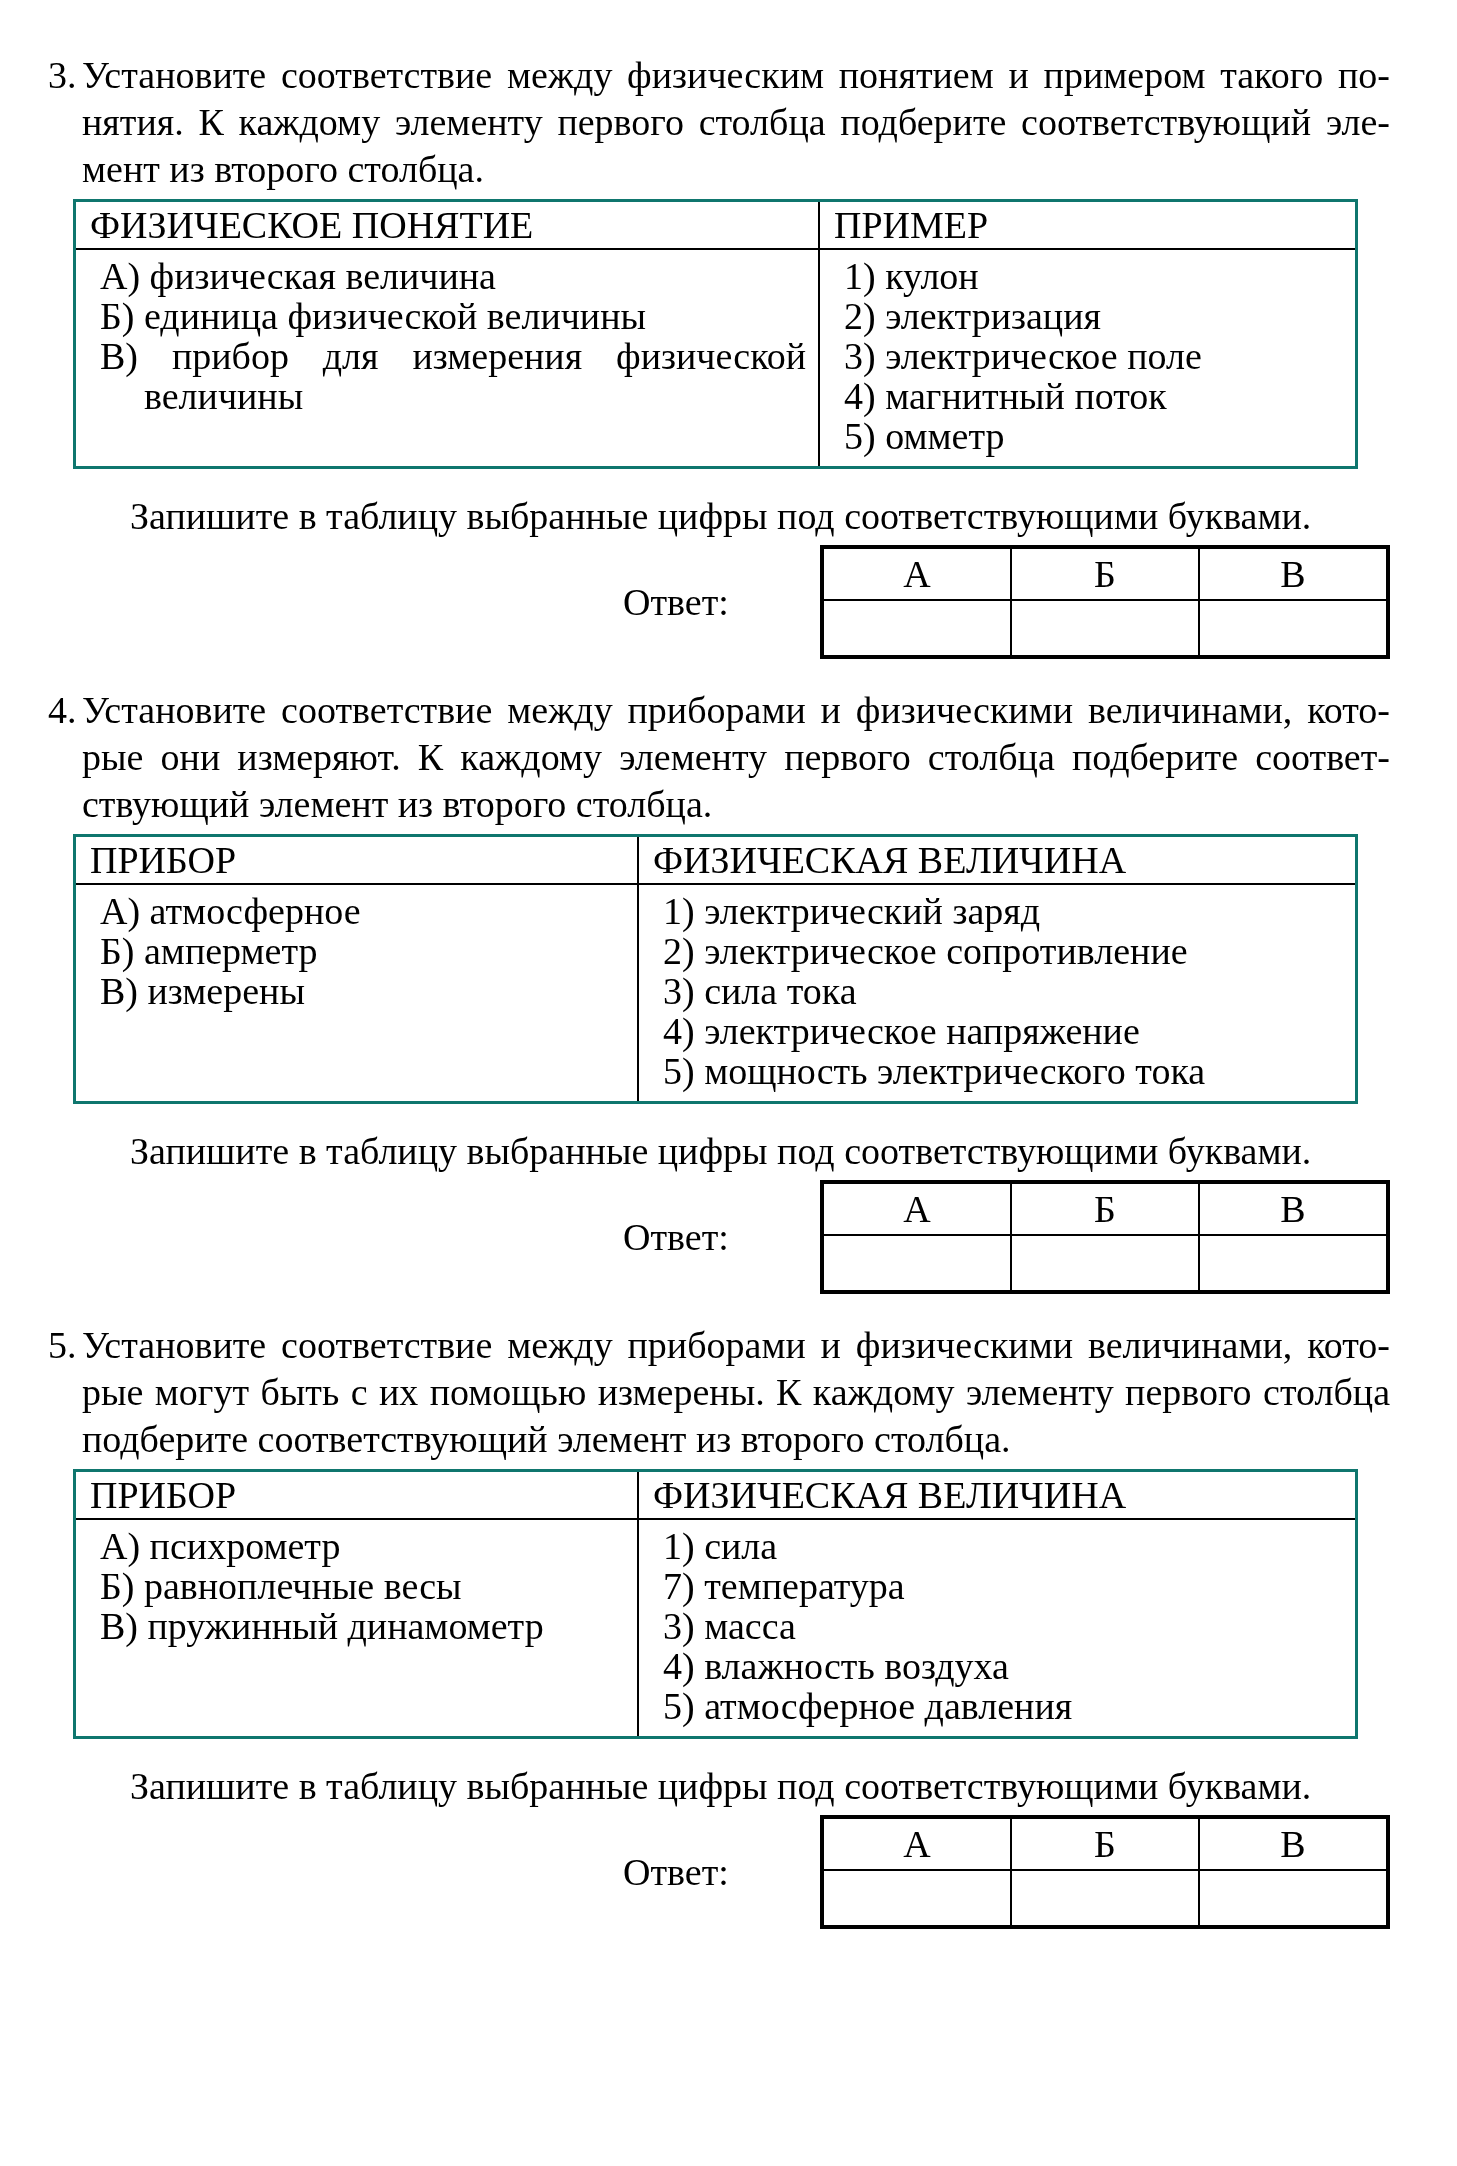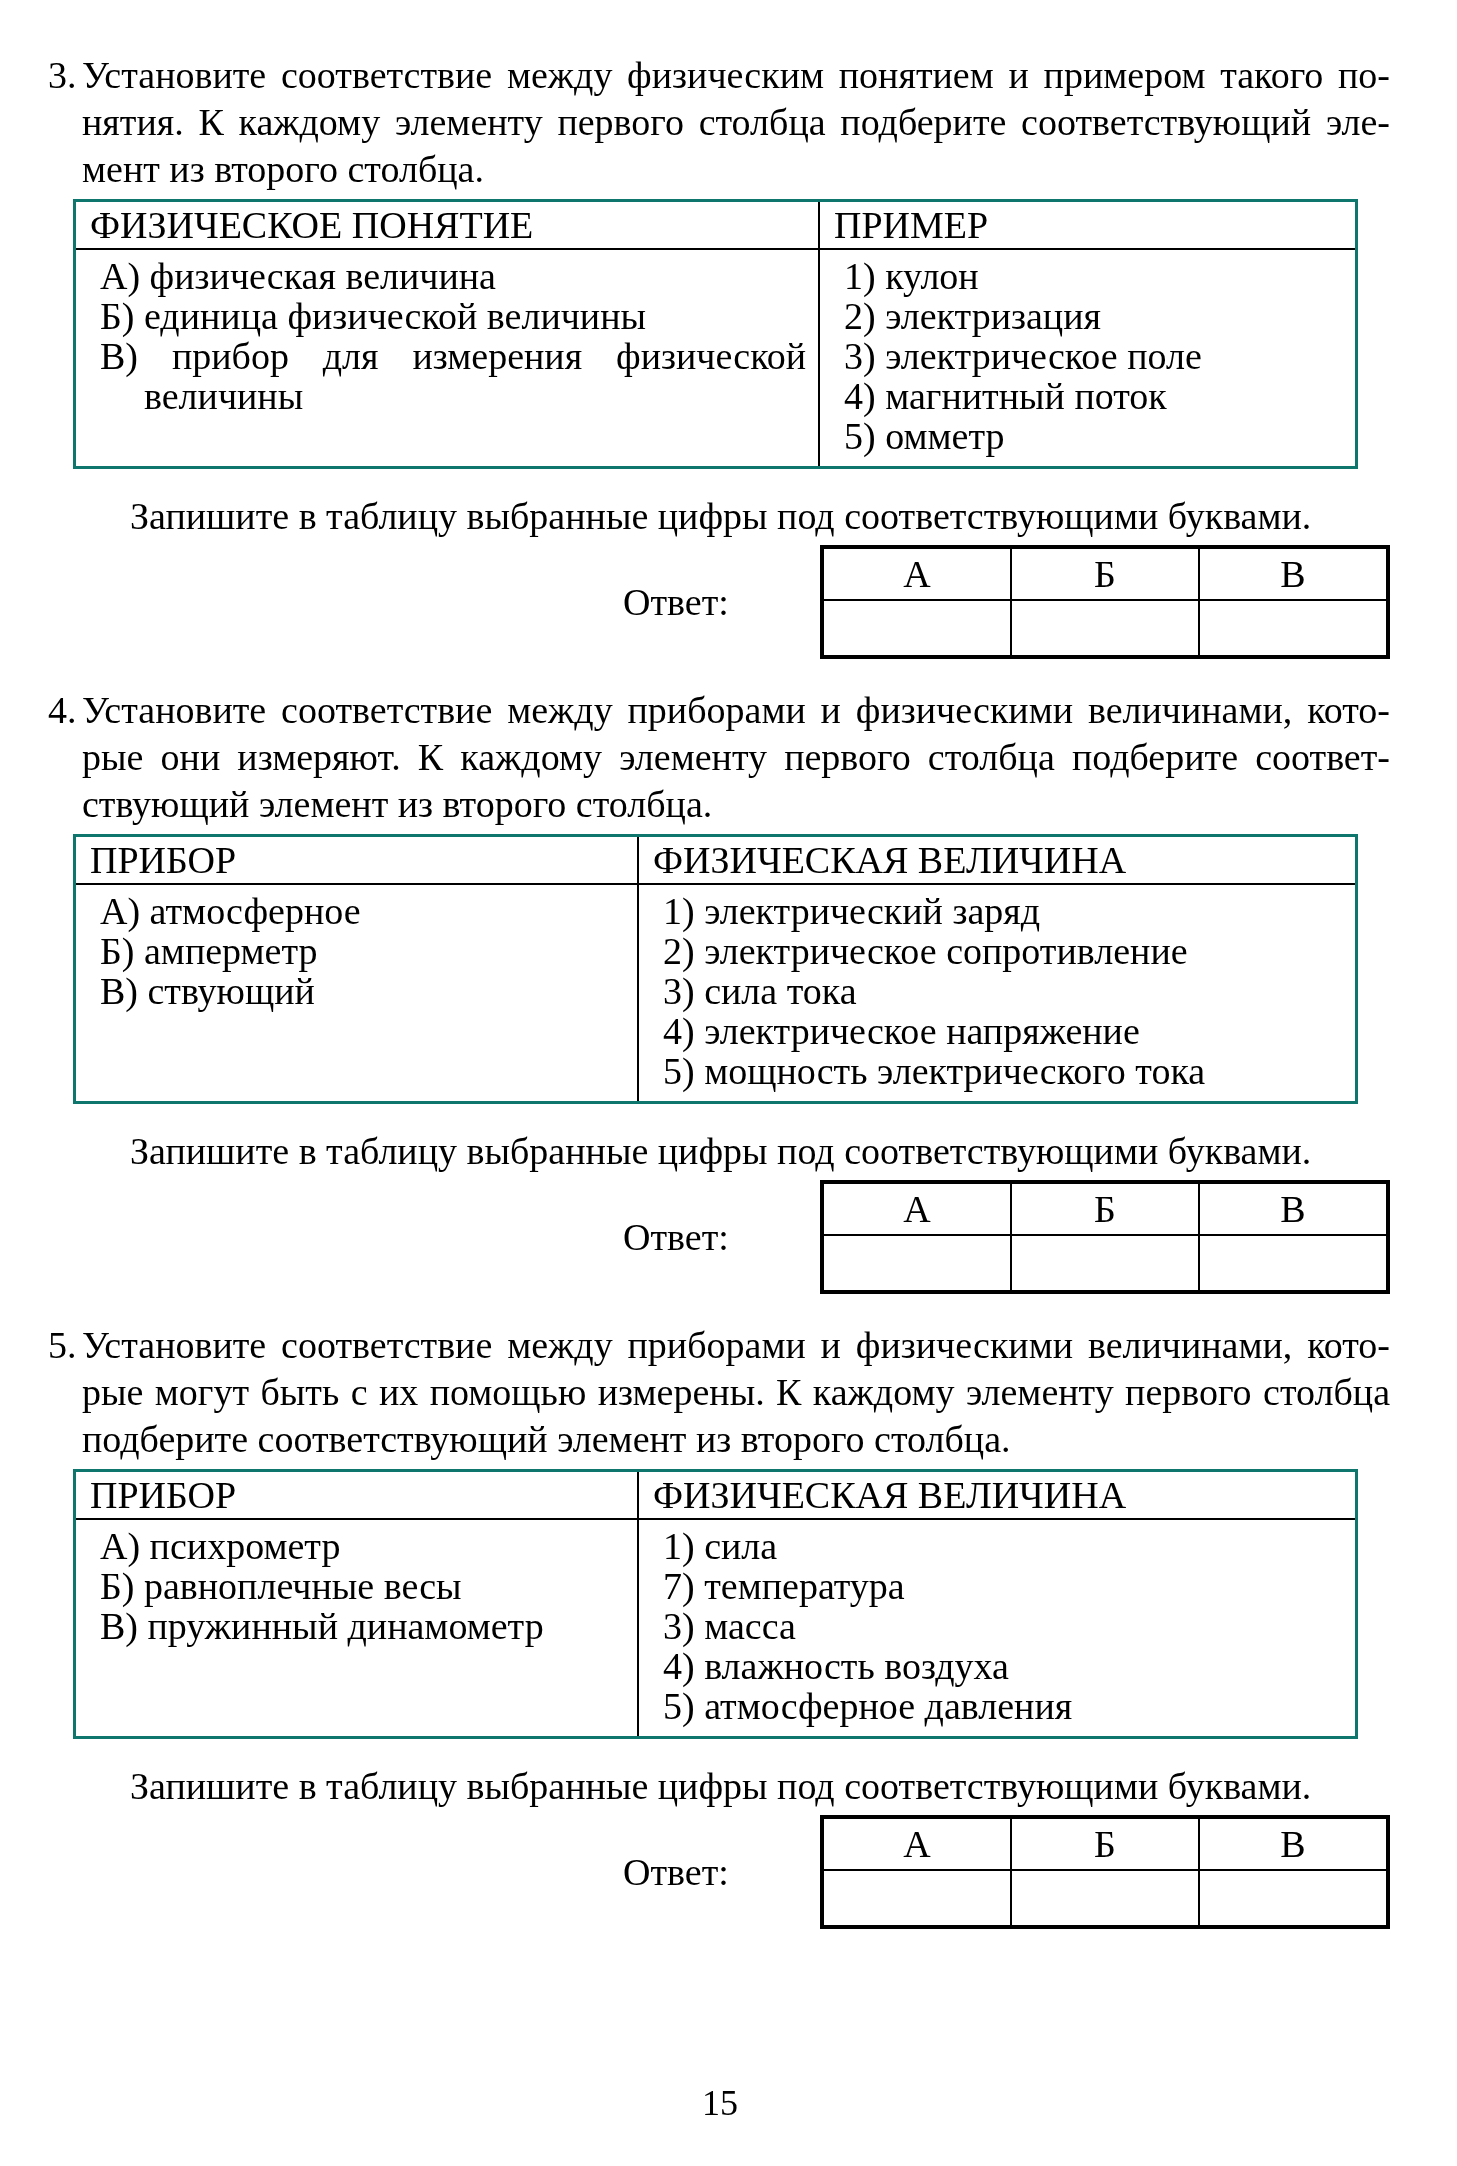--- a/index.html
+++ b/index.html
@@ -129,21 +129,21 @@
         <tr>
           <th class="c1">ПРИБОР</th>
           <th>ФИЗИЧЕСКАЯ ВЕЛИЧИНА</th>
         </tr>
       </thead>
       <tbody>
         <tr>
           <td>
             <div class="item">А) атмосферное</div>
             <div class="item">Б) амперметр</div>
-            <div class="item">В) ствующий</div>
+            <div class="item">В) измерены</div>
           </td>
           <td>
             <div class="item">1) электрический заряд</div>
             <div class="item">2) электрическое сопротивление</div>
             <div class="item">3) сила тока</div>
             <div class="item">4) электрическое напряжение</div>
             <div class="item">5) мощность электрического тока</div>
           </td>
         </tr>
       </tbody>
@@ -210,14 +210,13 @@
           <tr class="blank">
             <td></td>
             <td></td>
             <td></td>
           </tr>
         </tbody>
       </table>
     </div>
   </section>
 
-  <div class="page-num">15</div>
 </div>
 
 </body></html>

